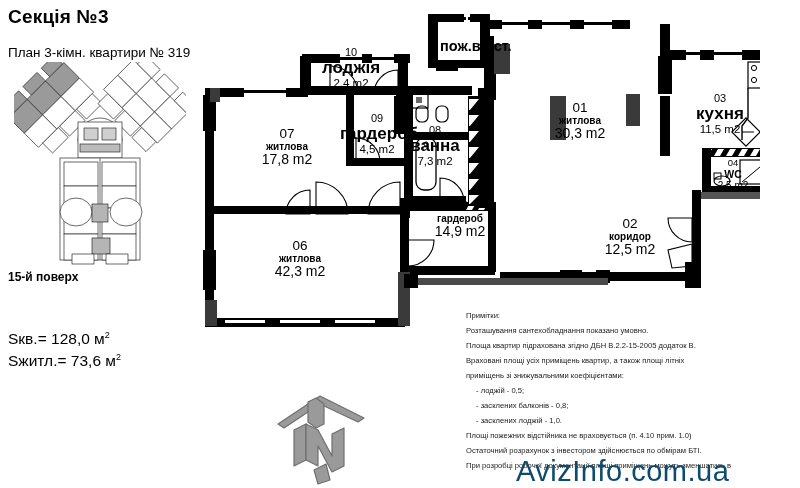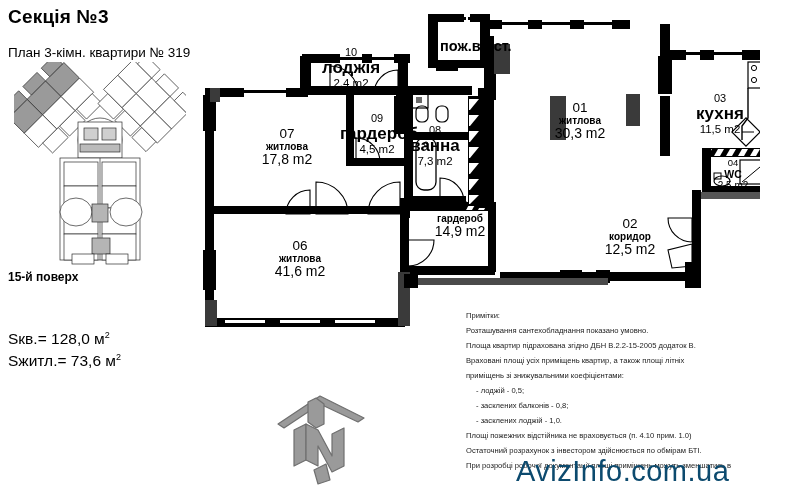--- a/index.html
+++ b/index.html
@@ -405,21 +405,21 @@
 
   <div class="room" style="left:232px; top:126px; width:110px;">
     <span class="num">07</span>
     <span class="nm">житлова</span>
     <span class="ar">17,8 m2</span>
   </div>
 
   <div class="room" style="left:245px; top:238px; width:110px;">
     <span class="num">06</span>
     <span class="nm">житлова</span>
-    <span class="ar">41,6 m2</span>
+    <span class="ar">42,3 m2</span>
   </div>
 
   <div class="room" style="left:405px; top:198px; width:110px;">
     <span class="num">05</span>
     <span class="nm">гардероб</span>
     <span class="ar">14,9 m2</span>
   </div>
 
   <div class="room" style="left:528px; top:100px; width:104px;">
     <span class="num">01</span>

